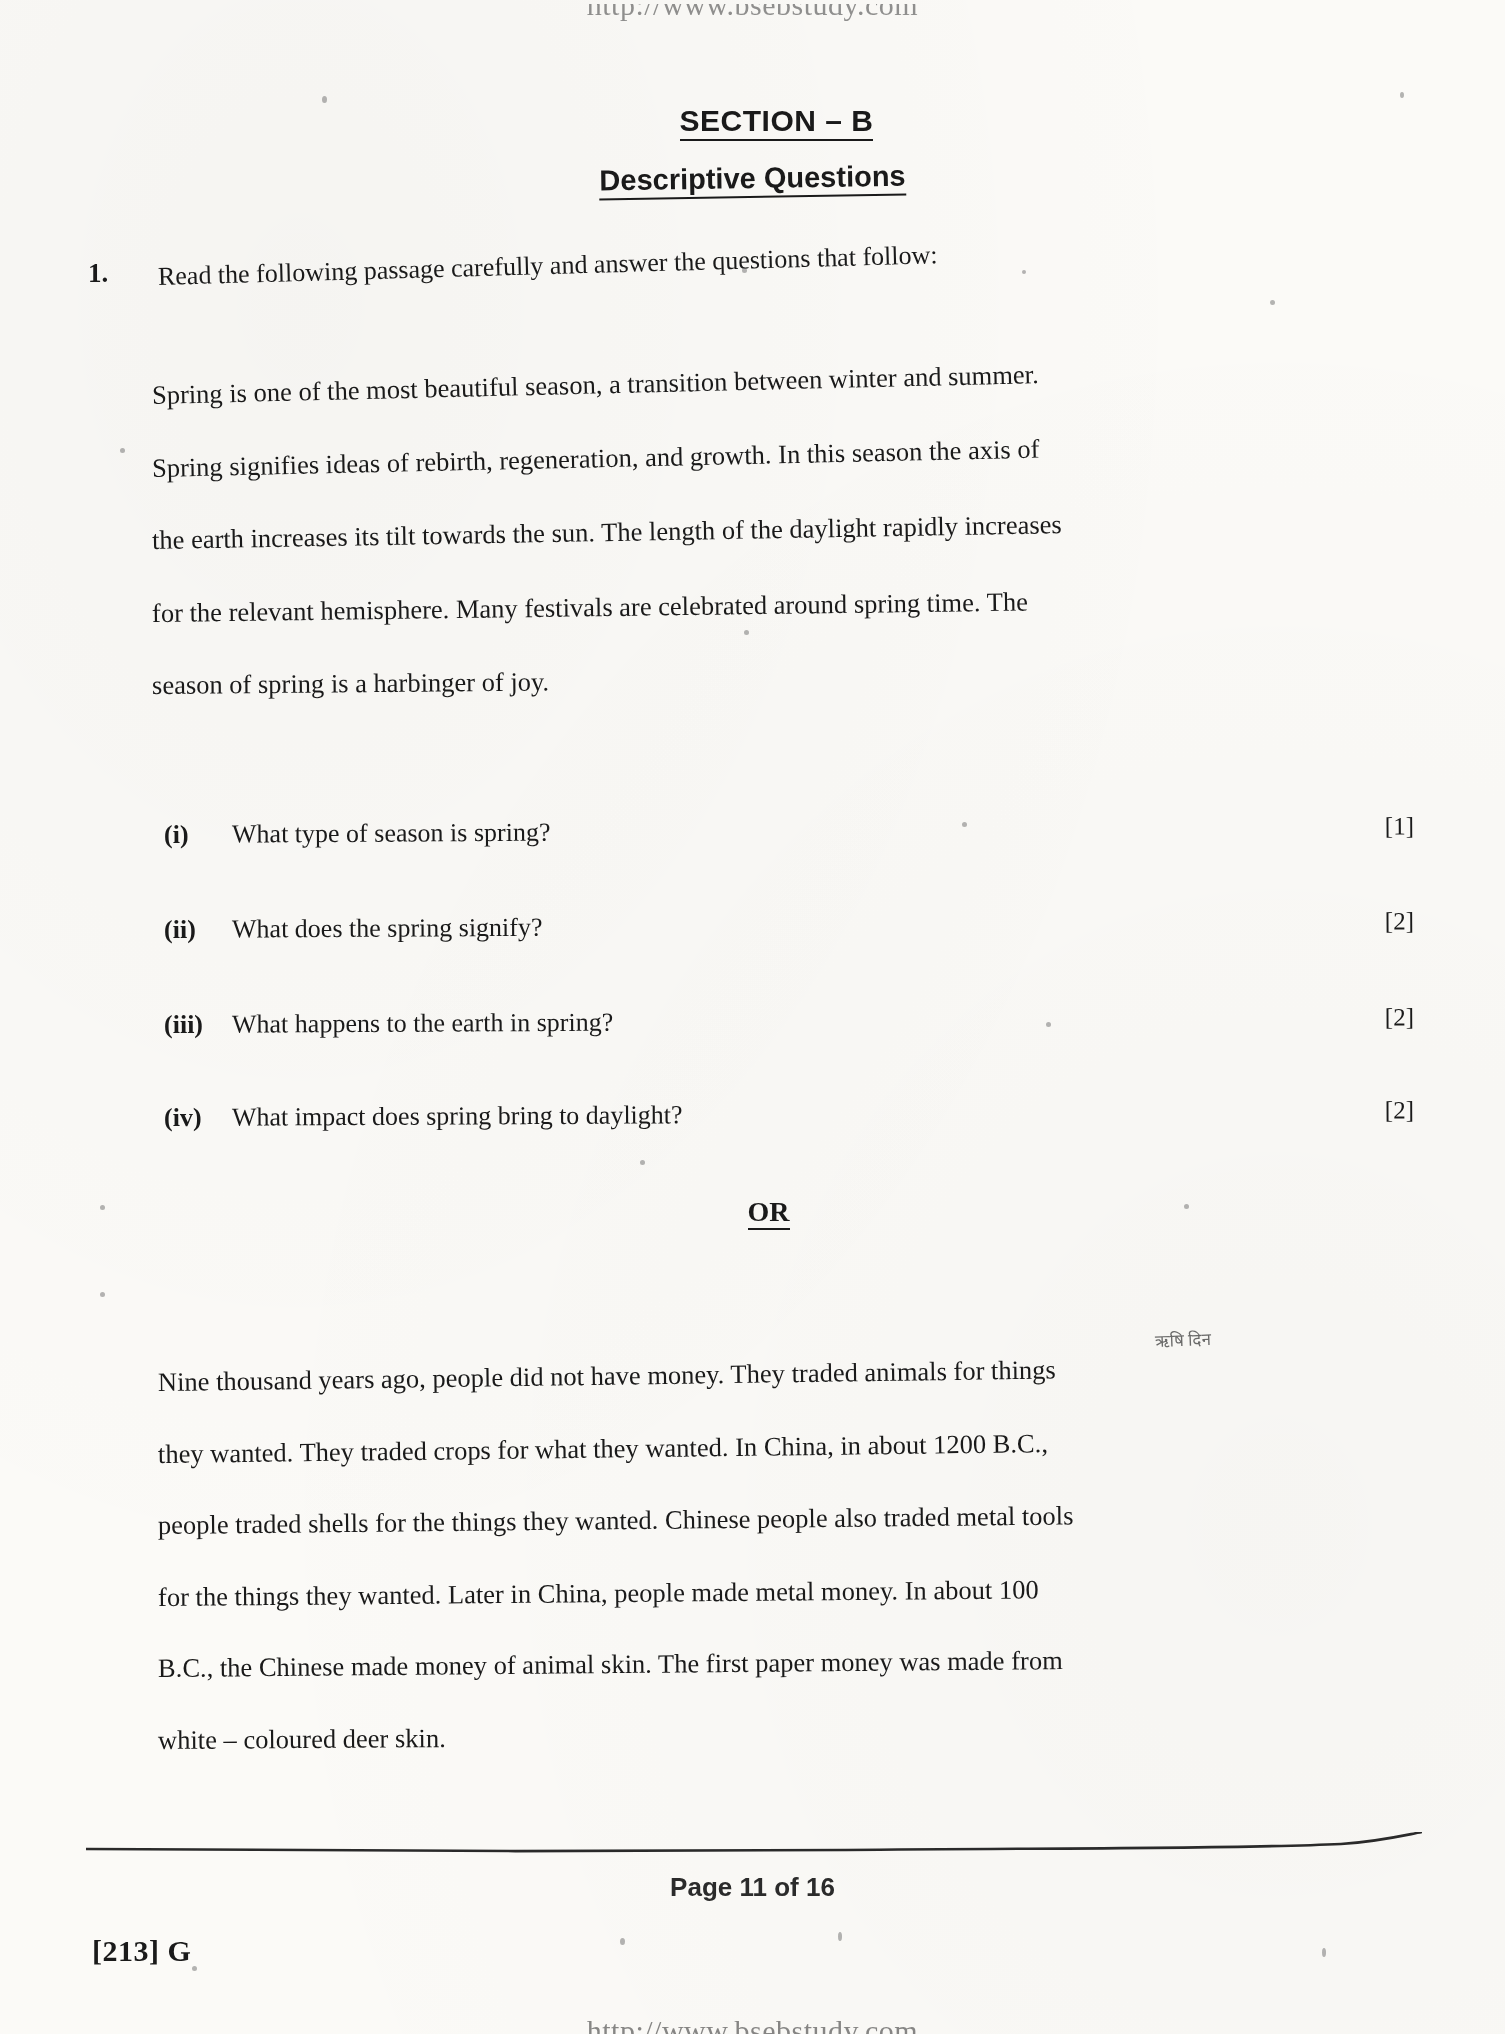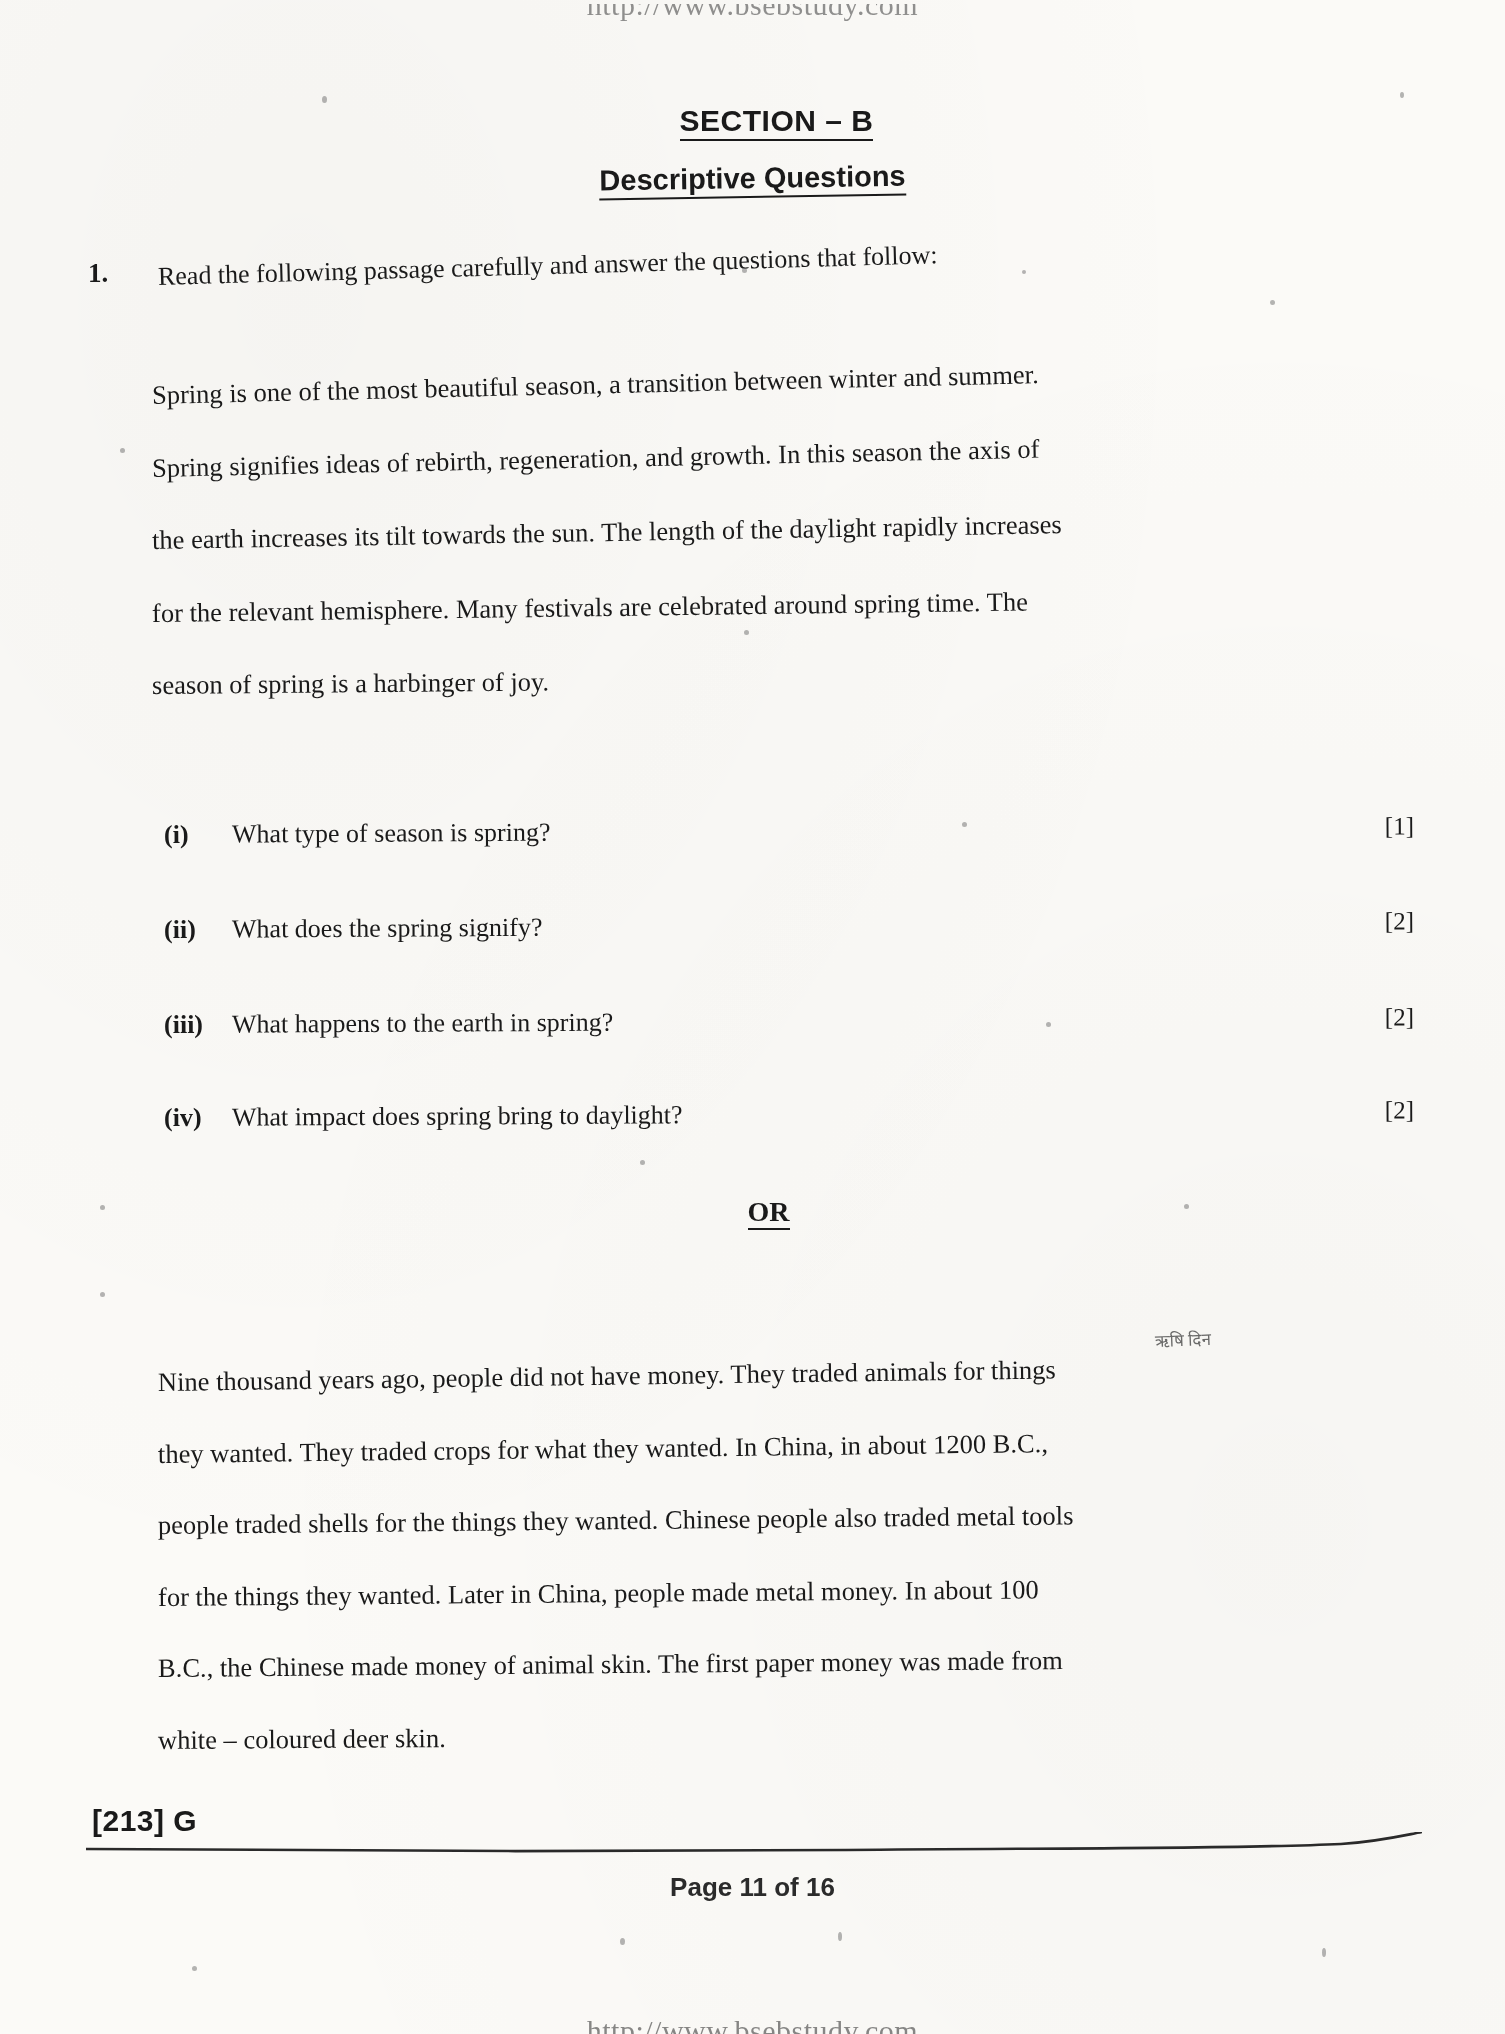--- a/index.html
+++ b/index.html
@@ -186,22 +186,22 @@
     position: absolute;
     left: 86px;
     top: 1832px;
     width: 1336px;
     height: 26px;
   }
 
   .footer-code {
     position: absolute;
     left: 92px;
-    top: 1804px;
-    font-family: Liberation Sans, sans-serif;
+    top: 1934px;
+    font-family: Liberation Serif, serif;
     font-weight: bold;
     font-size: 30px;
     letter-spacing: 0.5px;
   }
   .footer-page {
     position: absolute;
     left: 0;
     top: 1872px;
     width: 100%;
     text-align: center;

